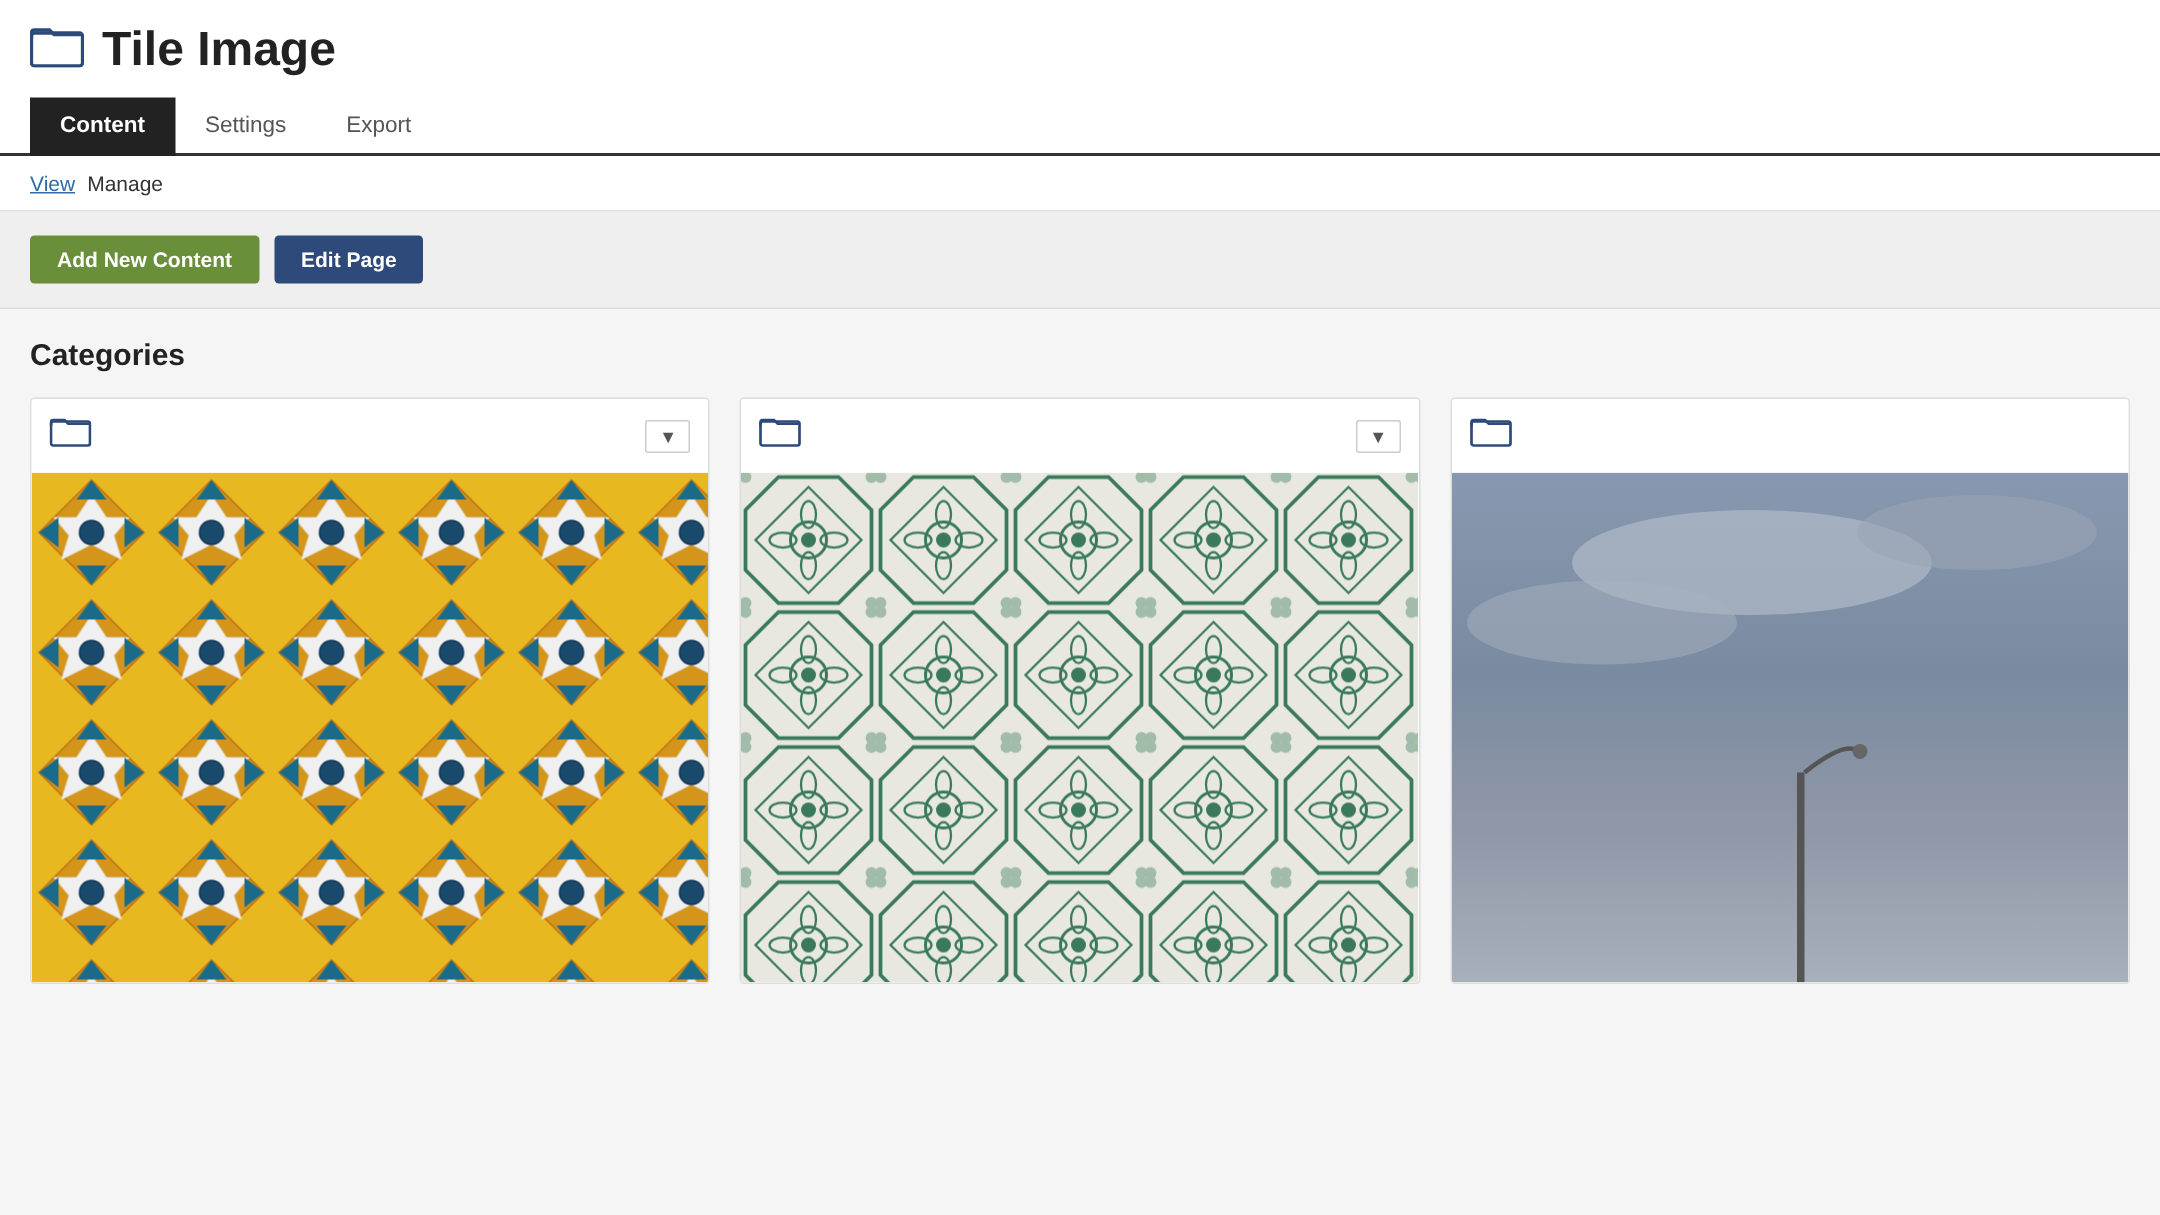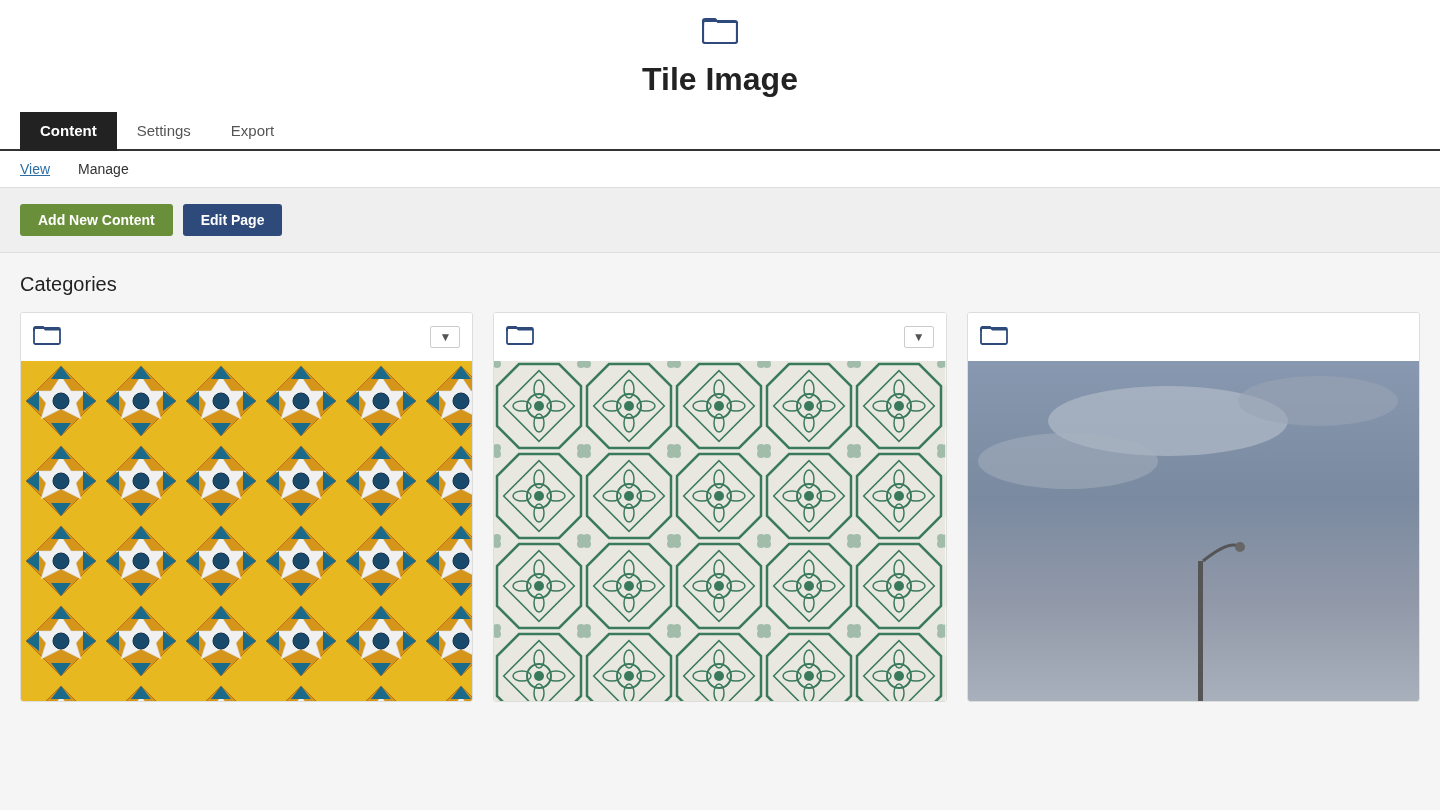--- a/index.html
+++ b/index.html
@@ -9,21 +9,20 @@
       background: #fff;
       padding: 14px 20px 0 20px;
       border-bottom: 2px solid #333;
     }
 
     .title-row {
       display: flex;
       align-items: center;
       gap: 12px;
       padding-bottom: 14px;
-      flex-direction: column;
     }
 
     .title-icon {
       color: #2d4a7a;
       font-size: 28px;
       line-height: 1;
     }
 
     .page-title {
       font-size: 32px;
@@ -49,21 +48,21 @@
     .tab.active {
       background: #222;
       color: #fff;
       font-weight: bold;
     }
 
     .sub-nav {
       background: #fff;
       padding: 10px 20px;
       display: flex;
-      gap: 28px;
+      gap: 8px;
       border-bottom: 1px solid #ddd;
     }
 
     .sub-nav-link {
       font-size: 14px;
       color: #2d6da3;
       text-decoration: underline;
       cursor: pointer;
     }
 
@@ -102,21 +101,21 @@
       font-weight: bold;
       text-align: right;
     }
 
     .content-area {
       padding: 20px;
     }
 
     .section-title {
       font-size: 20px;
-      font-weight: normal;
+      font-weight: bold;
       color: #222;
       margin-bottom: 16px;
     }
 
     .cards-grid {
       display: grid;
       grid-template-columns: repeat(3, 1fr);
       gap: 20px;
     }
 

